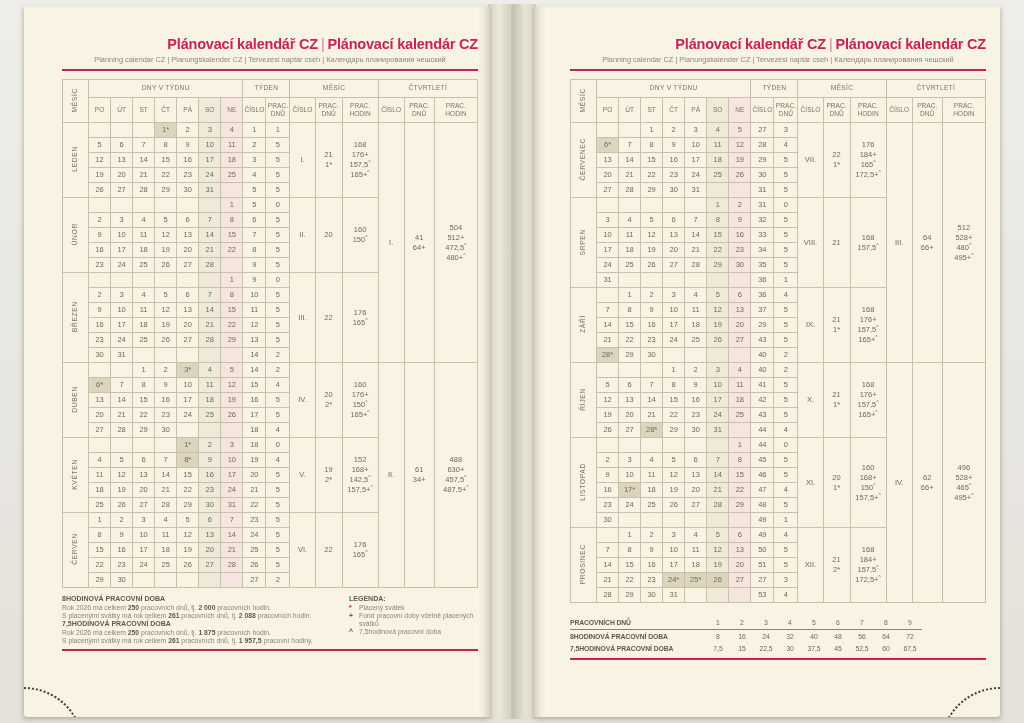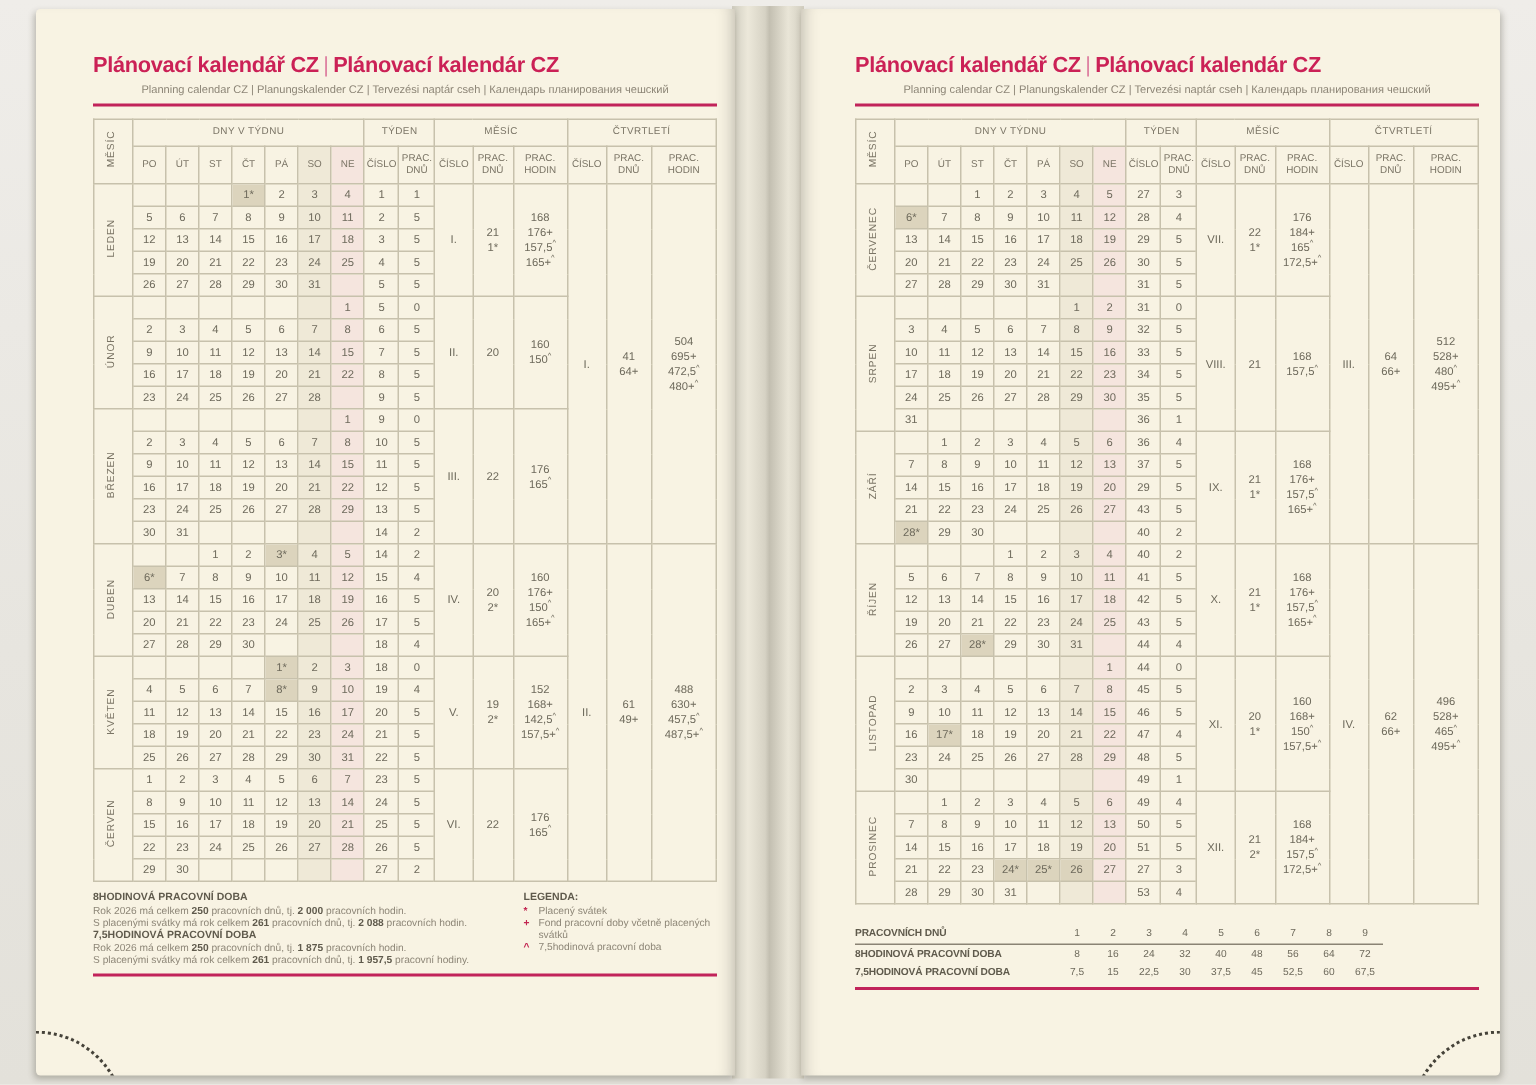--- a/index.html
+++ b/index.html
@@ -14,21 +14,21 @@
   .spine{position:absolute;left:488px;top:4px;width:48px;height:715px;
     background:linear-gradient(90deg,#cfccbf 0%,#ece8da 22%,#d6d2c4 46%,#c3bfb1 52%,#e9e5d7 78%,#d2cec0 100%);}
   .page{position:absolute;top:6px;width:466px;height:711px;background:#f8f3e3;overflow:hidden;
     box-shadow:0 2px 4px rgba(60,55,40,.35);}
   .page.left{left:24px;border-radius:3px 0 0 3px;box-shadow:inset -10px 0 12px -10px rgba(0,0,0,.30), -1px 2px 4px rgba(60,55,40,.3);}
   .page.right{left:534px;border-radius:0 3px 3px 0;box-shadow:inset 10px 0 12px -10px rgba(0,0,0,.30), 1px 2px 4px rgba(60,55,40,.3);}
   .inner{position:relative;height:100%;}
   .page.left .inner{padding:30px 12px 0 38px;}
   .page.right .inner{padding:30px 14px 0 36px;}
 
-  .ptitle{margin:0;text-align:left;font-size:14.5px;font-weight:bold;letter-spacing:-0.2px;color:#cb2156;}
+  .ptitle{margin:0;text-align:right;font-size:14.5px;font-weight:bold;letter-spacing:-0.2px;color:#cb2156;}
   .ptitle .sep{color:#dd7fa0;font-weight:normal;padding:0 3px;}
   .psub{margin:3px 0 0 0;text-align:center;font-size:7.4px;color:#8d8677;letter-spacing:0;}
   .rule{height:2px;background:#c1235a;margin-top:5px;}
   .rule.bottom{margin-top:4px;}
 
   table.cal{border-collapse:collapse;table-layout:fixed;width:416px;margin-top:8px;}
   table.cal td,table.cal th{border:1px solid #c7c1ac;padding:0;text-align:center;vertical-align:middle;
     font-size:7.5px;font-weight:normal;color:#6e6a5c;line-height:1;overflow:hidden;}
   table.cal thead tr.grp th{height:17px;font-size:6.6px;color:#7b7566;letter-spacing:.3px;}
   table.cal thead tr.sub th{height:24px;font-size:6.6px;color:#7b7566;line-height:1.15;}
@@ -143,21 +143,21 @@
                   <div class="ln">157,5<sup>^</sup></div>
                   <div class="ln">165+<sup>^</sup></div>
                 </td>
                 <td class="stat" rowspan="16">I.</td>
                 <td class="stat" rowspan="16">
                   <div class="ln">41</div>
                   <div class="ln">64+</div>
                 </td>
                 <td class="stat" rowspan="16">
                   <div class="ln">504</div>
-                  <div class="ln">695+</div>
+                  <div class="ln">512+</div>
                   <div class="ln">472,5<sup>^</sup></div>
                   <div class="ln">480+<sup>^</sup></div>
                 </td>
               </tr>
               <tr>
                 <td class="day">5</td>
                 <td class="day">6</td>
                 <td class="day">7</td>
                 <td class="day">8</td>
                 <td class="day">9</td>
@@ -356,21 +356,21 @@
                 </td>
                 <td class="stat" rowspan="5">
                   <div class="ln">160</div>
                   <div class="ln">176+</div>
                   <div class="ln">150<sup>^</sup></div>
                   <div class="ln">165+<sup>^</sup></div>
                 </td>
                 <td class="stat" rowspan="15">II.</td>
                 <td class="stat" rowspan="15">
                   <div class="ln">61</div>
-                  <div class="ln">49+</div>
+                  <div class="ln">34+</div>
                 </td>
                 <td class="stat" rowspan="15">
                   <div class="ln">488</div>
                   <div class="ln">630+</div>
                   <div class="ln">457,5<sup>^</sup></div>
                   <div class="ln">487,5+<sup>^</sup></div>
                 </td>
               </tr>
               <tr>
                 <td class="day hol">6*</td>

